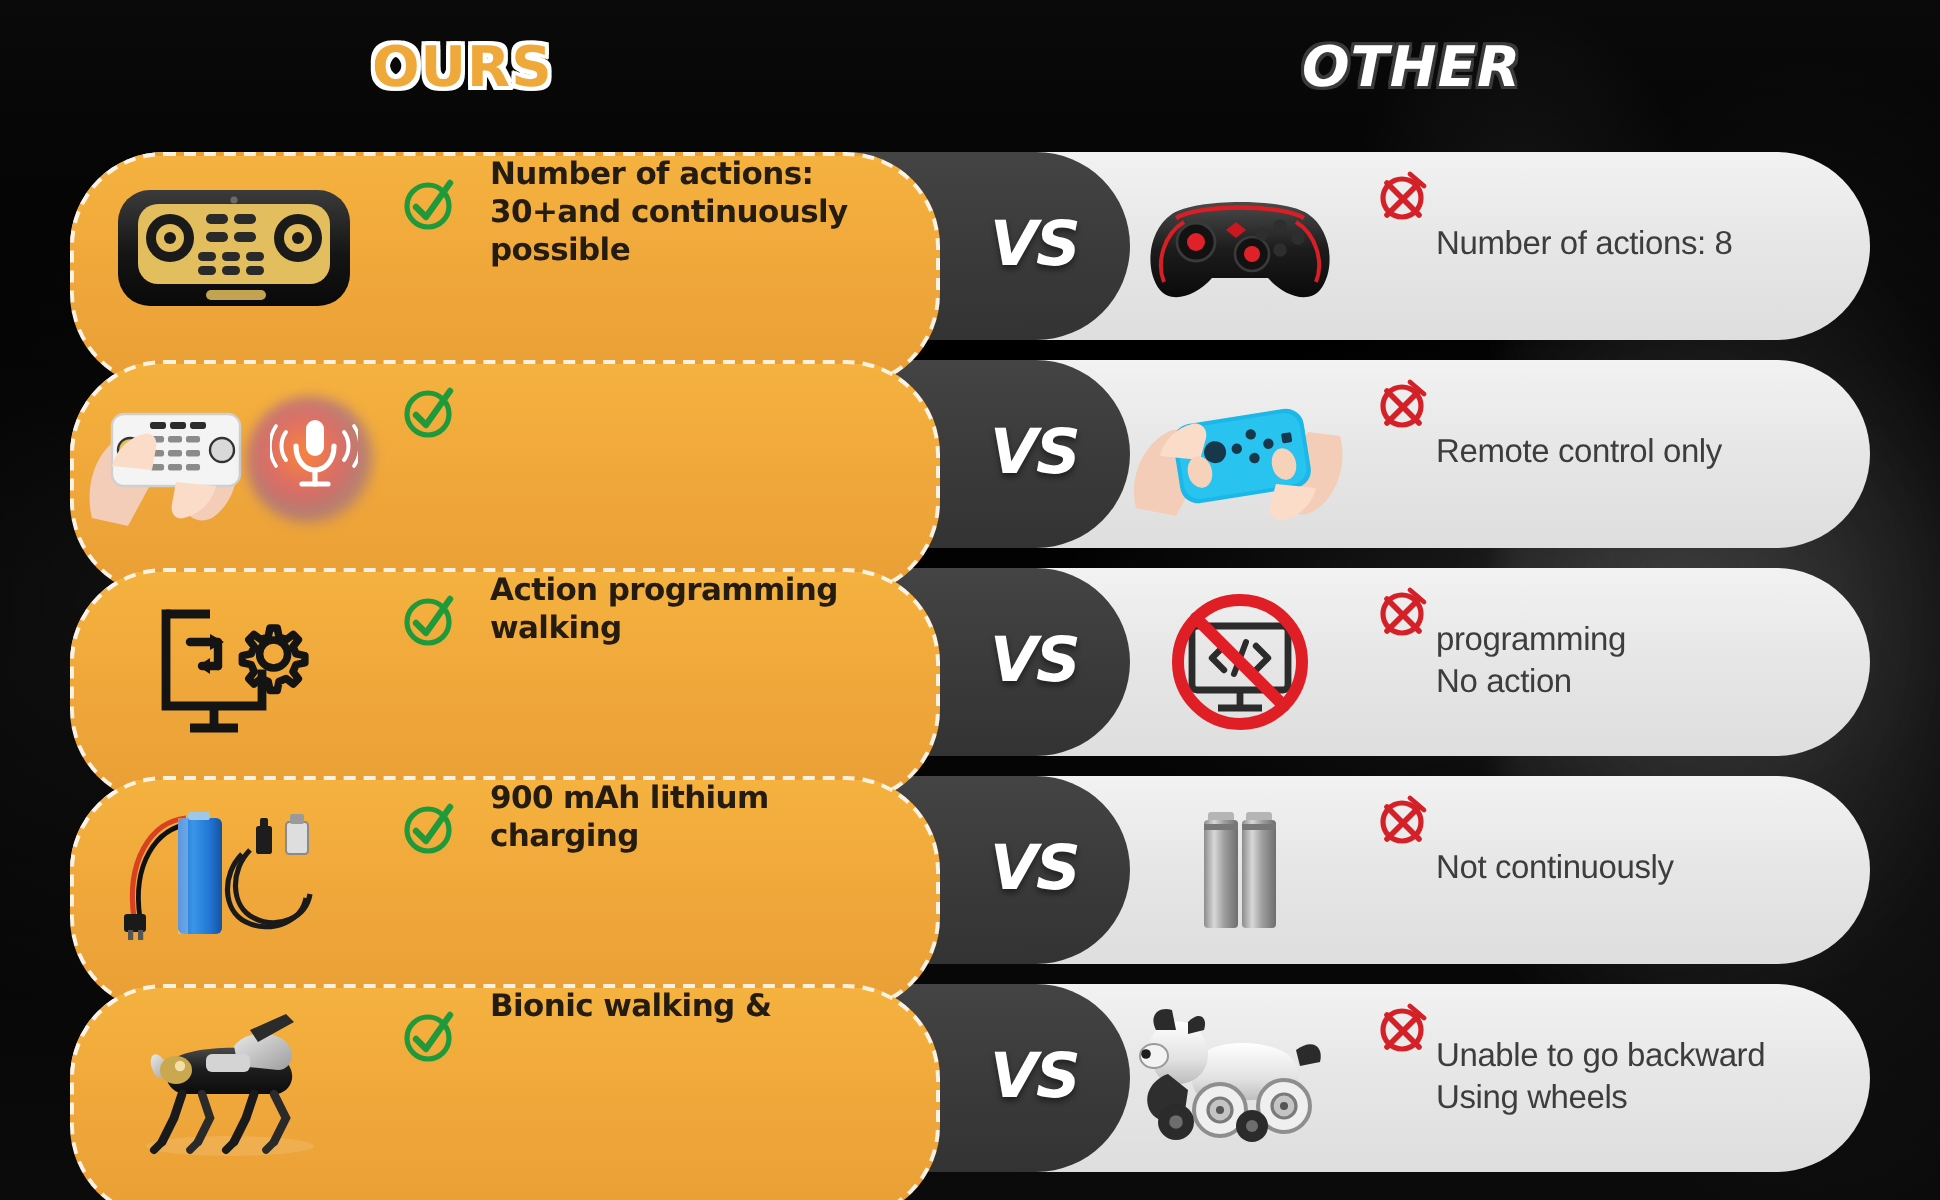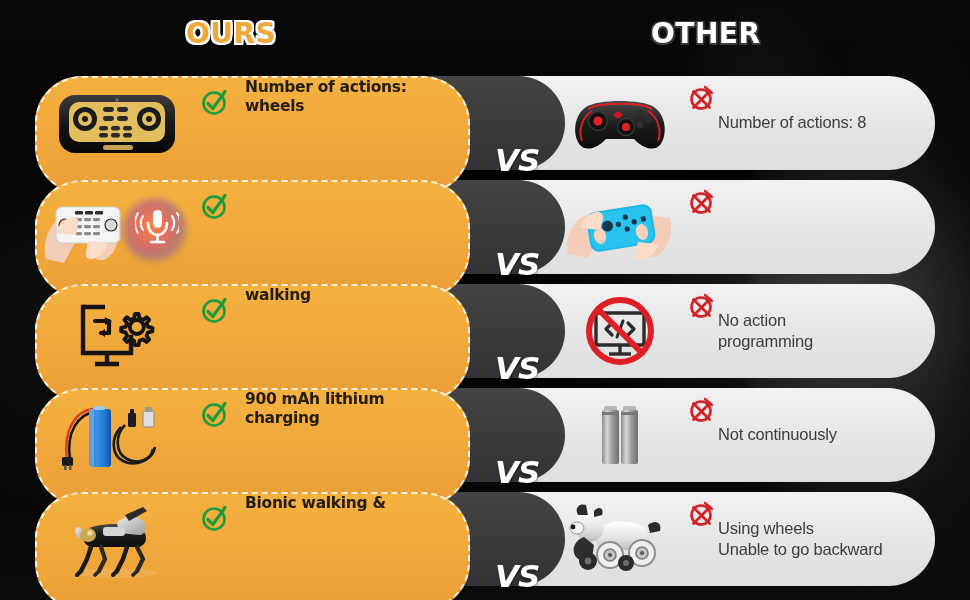--- a/index.html
+++ b/index.html
@@ -69,20 +69,21 @@
     text-shadow:
        2px 0 0 #fff, -2px 0 0 #fff, 0 2px 0 #fff, 0 -2px 0 #fff,
        2px 2px 0 #fff, -2px -2px 0 #fff, 2px -2px 0 #fff, -2px 2px 0 #fff;
   }
   .hdr-other {
     left: 651px;
     color: #ffffff;
     text-shadow:
        1.5px 0 0 #3a3a3a, -1.5px 0 0 #3a3a3a, 0 1.5px 0 #3a3a3a, 0 -1.5px 0 #3a3a3a,
        1.5px 1.5px 0 #3a3a3a, -1.5px -1.5px 0 #3a3a3a, 1.5px -1.5px 0 #3a3a3a, -1.5px 1.5px 0 #3a3a3a;
+    font-style: italic;
   }
 
   
   .rows-wrap {
     position: absolute;
     top: 72px;
     left: 0;
     width: 970px;
   }
 
@@ -122,21 +123,20 @@
     transform: translateY(-50%);
     z-index: 4;
     color: #ffffff;
     font-family: "DejaVu Sans", sans-serif;
     font-weight: bold;
     font-style: italic;
     font-size: 31px;
     letter-spacing: -1px;
     line-height: 1;
     text-shadow: 0 2px 3px rgba(0,0,0,0.45);
-    margin-top: 37px;
   }
 
   
   .ours-pill {
     position: absolute;
     left: 35px;
     top: 4px;
     width: 435px;
     height: 118px;
     background: linear-gradient(180deg, #F5B23F 0%, #EFA63A 55%, #E99F35 100%);
@@ -331,21 +331,22 @@
           </svg>
         </div>
         <div class="ours-badge">
           <svg class="art-svg" width="30" height="30" viewBox="0 0 30 30">
             <circle cx="14" cy="16" r="10.5" fill="none" stroke="#1E9A3C" stroke-width="2.6"></circle>
             <path d="M8 16.5 L13 21.5 L25 4.5" fill="none" stroke="#1E9A3C" stroke-width="3.2" stroke-linecap="round" stroke-linejoin="round"></path>
           </svg>
         </div>
         <div class="ours-text">
           <span class="ln">Number of actions:</span>
-          <span class="ln">wheels</span>
+          <span class="ln">30+and continuously</span>
+          <span class="ln">possible</span>
         </div>
       </div>
     </div>
 
     <div class="cmp-row">
       <div class="row-base"></div>
 
       <div class="other-side">
         <div class="other-art">
           <svg class="art-svg" width="116" height="78" viewBox="0 0 116 78">
@@ -365,20 +366,23 @@
             <ellipse cx="80" cy="44" rx="6" ry="8" fill="#F7D2BB" transform="rotate(-14 80 44)"></ellipse>
           </svg>
         </div>
         <div class="other-badge">
           <svg class="art-svg" width="28" height="28" viewBox="0 0 28 28">
             <circle cx="13" cy="15" r="9.5" fill="none" stroke="#D42027" stroke-width="2.6"></circle>
             <path d="M5.5 7.5 L21.5 23.5" stroke="#D42027" stroke-width="2.8" stroke-linecap="round"></path>
             <path d="M21.5 7.5 L5.5 23.5" stroke="#D42027" stroke-width="2.8" stroke-linecap="round"></path>
             <path d="M17 3 L24 9" stroke="#D42027" stroke-width="2.4" stroke-linecap="round"></path>
           </svg>
+        </div>
+        <div class="other-text">
+          <span class="ln">Remote control only</span>
         </div>
       </div>
 
       <div class="vs-blob"></div>
       <div class="vs-label">VS</div>
 
       <div class="ours-pill">
         <div class="ours-art">
           <svg class="art-svg" width="150" height="80" viewBox="0 0 150 80">
             <path d="M4 70 C0 54 6 36 18 30 C24 27 30 30 32 35 L36 48 L22 74 Z" fill="#F3CDB7"></path>
@@ -440,22 +444,22 @@
         </div>
         <div class="other-badge">
           <svg class="art-svg" width="28" height="28" viewBox="0 0 28 28">
             <circle cx="13" cy="15" r="9.5" fill="none" stroke="#D42027" stroke-width="2.6"></circle>
             <path d="M5.5 7.5 L21.5 23.5" stroke="#D42027" stroke-width="2.8" stroke-linecap="round"></path>
             <path d="M21.5 7.5 L5.5 23.5" stroke="#D42027" stroke-width="2.8" stroke-linecap="round"></path>
             <path d="M17 3 L24 9" stroke="#D42027" stroke-width="2.4" stroke-linecap="round"></path>
           </svg>
         </div>
         <div class="other-text">
+          <span class="ln">programming</span>
           <span class="ln">No action</span>
-          <span class="ln">programming</span>
         </div>
       </div>
 
       <div class="vs-blob"></div>
       <div class="vs-label">VS</div>
 
       <div class="ours-pill">
         <div class="ours-art">
           <svg class="art-svg" width="84" height="76" viewBox="0 0 84 76">
             <path d="M8 12 L8 58 L56 58 L56 42" fill="none" stroke="#141414" stroke-width="4.4" stroke-linecap="square"></path>
@@ -472,20 +476,21 @@
             </g>
           </svg>
         </div>
         <div class="ours-badge">
           <svg class="art-svg" width="30" height="30" viewBox="0 0 30 30">
             <circle cx="14" cy="16" r="10.5" fill="none" stroke="#1E9A3C" stroke-width="2.6"></circle>
             <path d="M8 16.5 L13 21.5 L25 4.5" fill="none" stroke="#1E9A3C" stroke-width="3.2" stroke-linecap="round" stroke-linejoin="round"></path>
           </svg>
         </div>
         <div class="ours-text">
+          <span class="ln">Action programming</span>
           <span class="ln">walking</span>
         </div>
       </div>
     </div>
 
     <div class="cmp-row">
       <div class="row-base"></div>
 
       <div class="other-side">
         <div class="other-art">
@@ -597,22 +602,22 @@
         </div>
         <div class="other-badge">
           <svg class="art-svg" width="28" height="28" viewBox="0 0 28 28">
             <circle cx="13" cy="15" r="9.5" fill="none" stroke="#D42027" stroke-width="2.6"></circle>
             <path d="M5.5 7.5 L21.5 23.5" stroke="#D42027" stroke-width="2.8" stroke-linecap="round"></path>
             <path d="M21.5 7.5 L5.5 23.5" stroke="#D42027" stroke-width="2.8" stroke-linecap="round"></path>
             <path d="M17 3 L24 9" stroke="#D42027" stroke-width="2.4" stroke-linecap="round"></path>
           </svg>
         </div>
         <div class="other-text">
+          <span class="ln">Unable to go backward</span>
           <span class="ln">Using wheels</span>
-          <span class="ln">Unable to go backward</span>
         </div>
       </div>
 
       <div class="vs-blob"></div>
       <div class="vs-label">VS</div>
 
       <div class="ours-pill">
         <div class="ours-art">
           <svg class="art-svg" width="120" height="80" viewBox="0 0 120 80">
             <defs>

